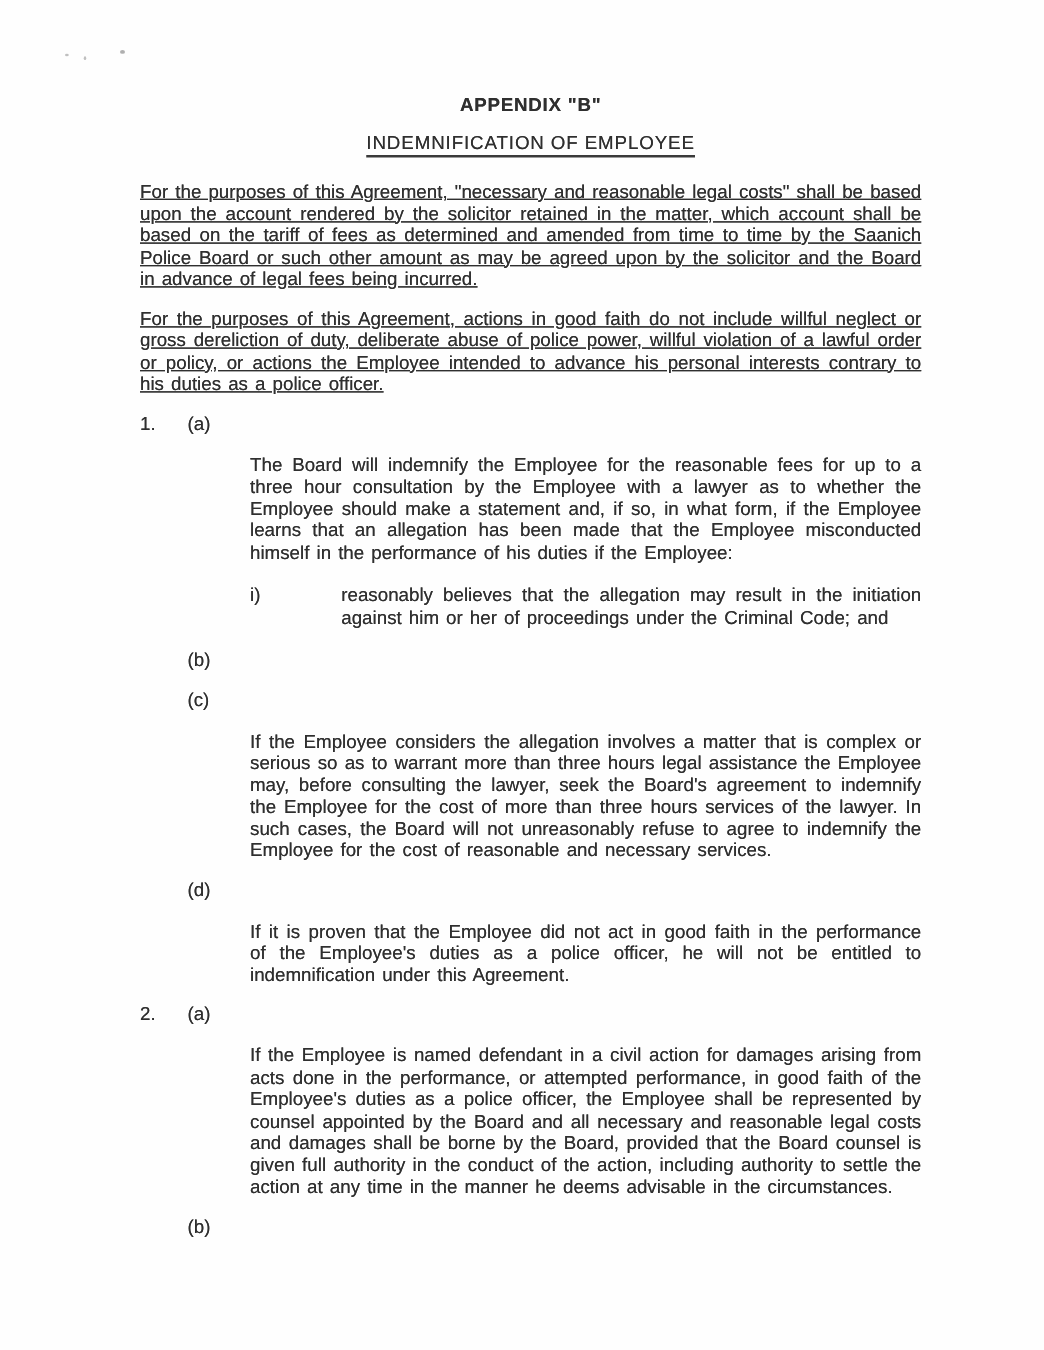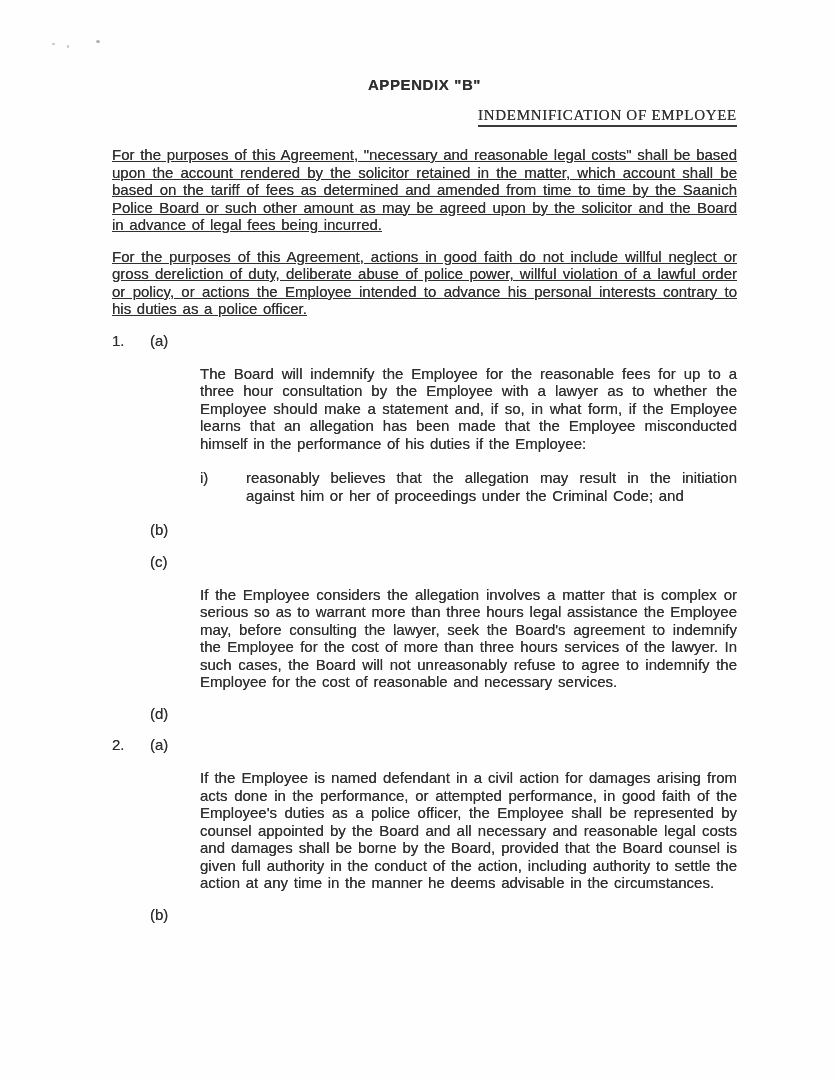--- a/index.html
+++ b/index.html
@@ -23,23 +23,22 @@
     right: 98px;
     text-shadow: 0 0 0.45px rgba(47,47,47,0.85);
   }
   .title {
     text-align: center;
     font-size: 15px;
     font-weight: bold;
     letter-spacing: 0.6px;
   }
   .subtitle-row {
-    text-align: right;
+    text-align: center;
     margin-top: 13px;
-    font-family: Liberation Serif, serif;
   }
   .subtitle {
     display: inline-block;
     font-size: 15px;
     letter-spacing: 0.7px;
     border-bottom: 2px solid #3a3a3a;
     padding-bottom: 1px;
   }
   .para {
     margin: 14px 0 0 0;
@@ -69,20 +68,21 @@
     grid-template-columns: 46px 1fr;
     margin: 17px 0 0 88px;
     font-size: 15px;
     line-height: 17.5px;
     word-spacing: 1.5px;
   }
   .subrow + .row { margin-top: 17px; }
   .subrow .s-txt {
     text-align: justify;
     text-align-last: left;
+    margin-left: 27px;
   }
   .speck {
     position: absolute;
     background: #8d8d8d;
     opacity: 0.55;
     border-radius: 50%;
   }
   .s1 { left: 52px; top: 43px; width: 3px; height: 2px; }
   .s2 { left: 67px; top: 45px; width: 2px; height: 3px; }
   .s3 { left: 96px; top: 40px; width: 4px; height: 3px; opacity: 0.7; }
@@ -127,20 +127,21 @@
 
     <div class="row">
       <span class="c-num"></span>
       <span class="c-let">(c)</span>
       <span class="c-txt">If the Employee considers the allegation involves a matter that is complex or serious so as to warrant more than three hours legal assistance the Employee may, before consulting the lawyer, seek the Board's agreement to indemnify the Employee for the cost of more than three hours services of the lawyer.  In such cases, the Board will not unreasonably refuse to agree to indemnify the Employee for the cost of reasonable and necessary services.</span>
     </div>
 
     <div class="row">
       <span class="c-num"></span>
       <span class="c-let">(d)</span>
+      <span class="c-txt">If it is proven that the Employee did not act in good faith in the performance of the Employee's duties as a police officer, he will not be entitled to indemnification under this Agreement.</span>
     </div>
 
     <div class="row">
       <span class="c-num">2.</span>
       <span class="c-let">(a)</span>
       <span class="c-txt">If the Employee is named defendant in a civil action for damages arising from acts done in the performance, or attempted performance, in good faith of the Employee's duties as a police officer, the Employee shall be represented by counsel appointed by the Board and all necessary and reasonable legal costs and damages shall be borne by the Board, provided that the Board counsel is given full authority in the conduct of the action, including authority to settle the action at any time in the manner he deems advisable in the circumstances.</span>
     </div>
 
     <div class="row">
       <span class="c-num"></span>

